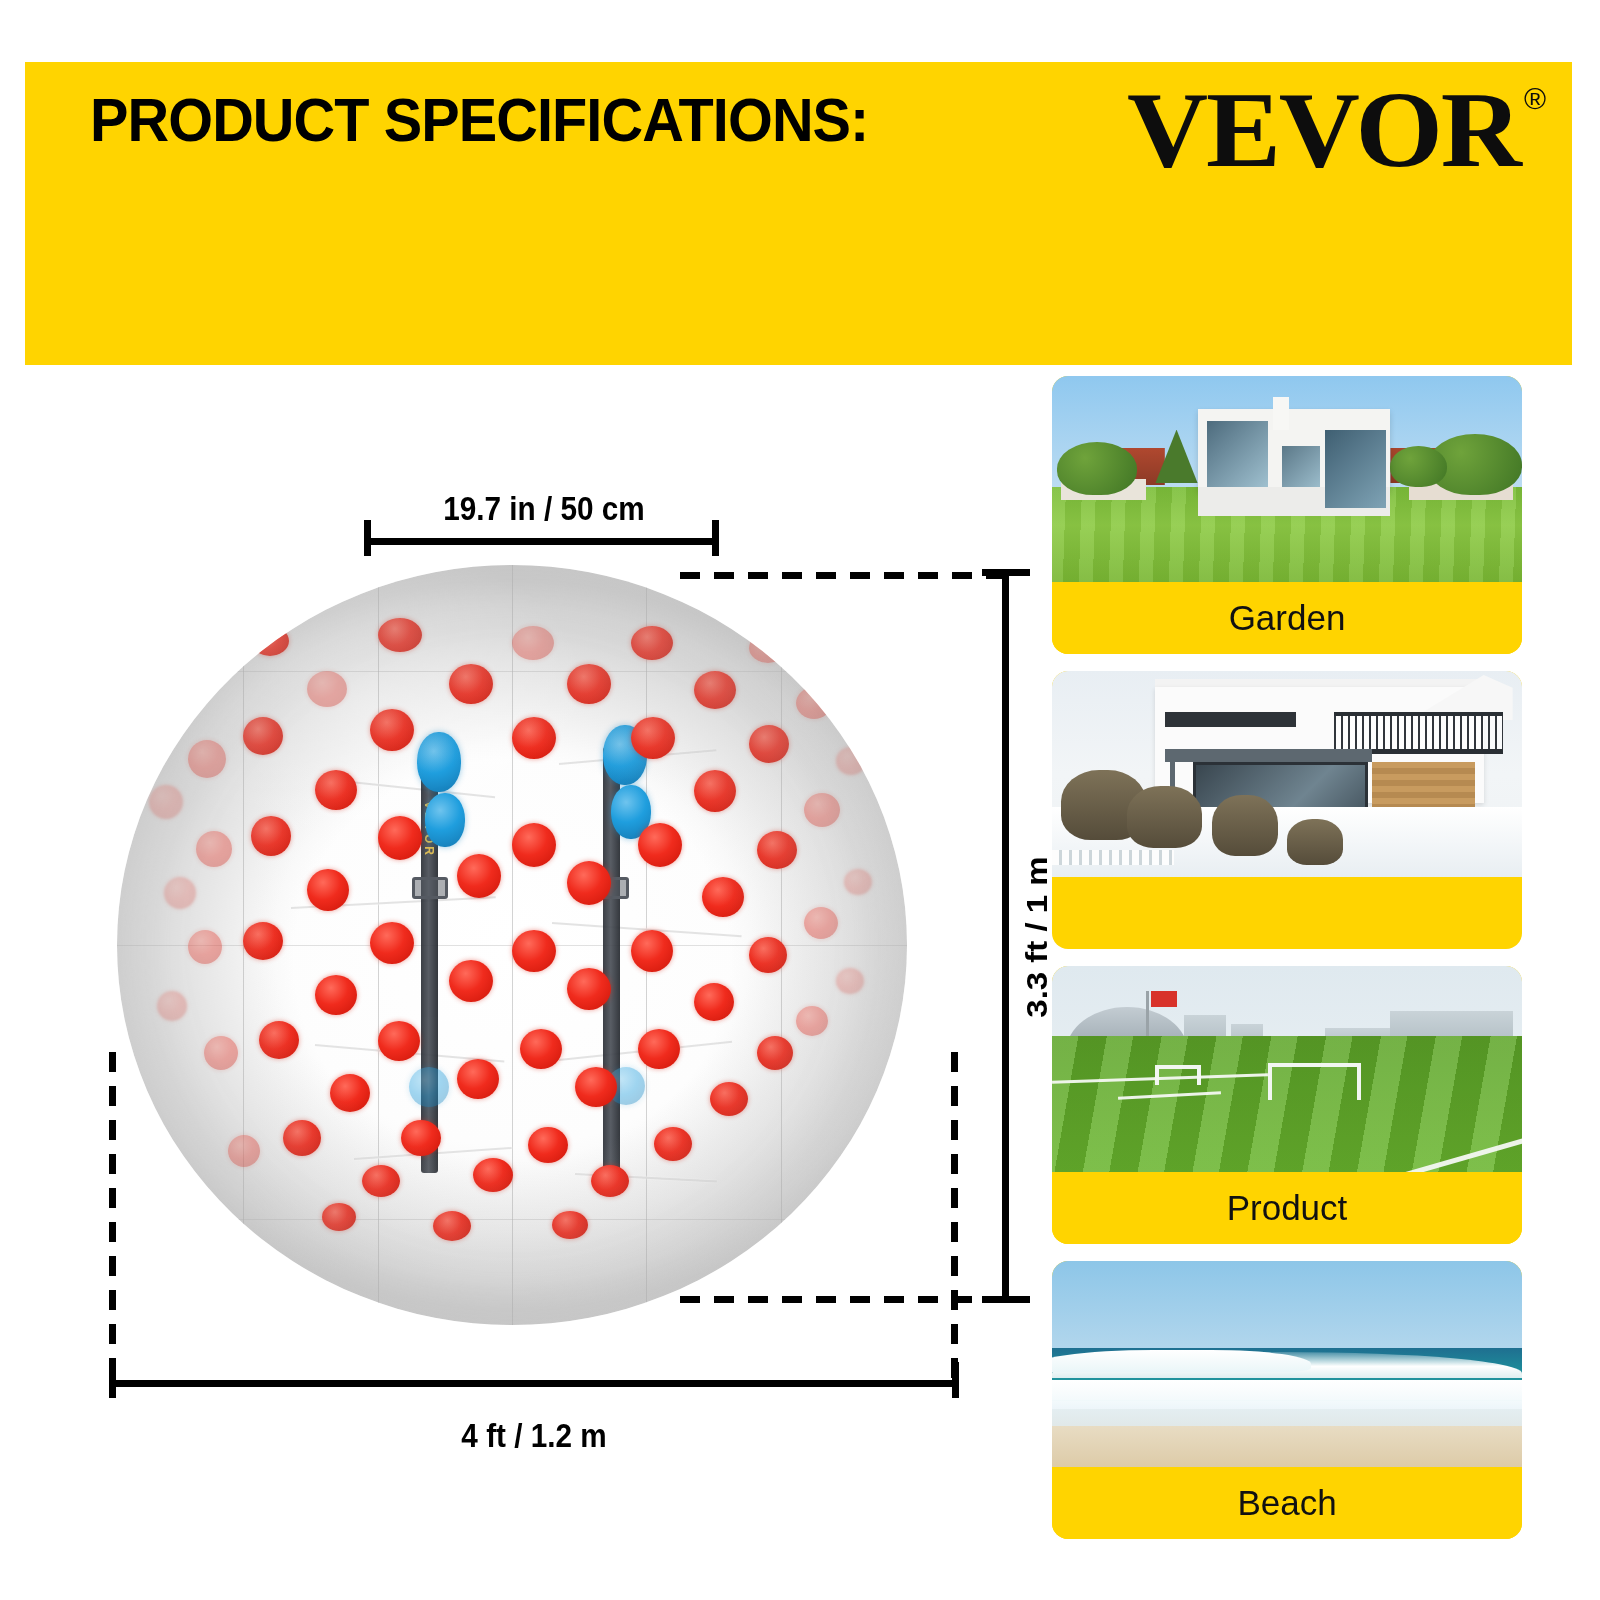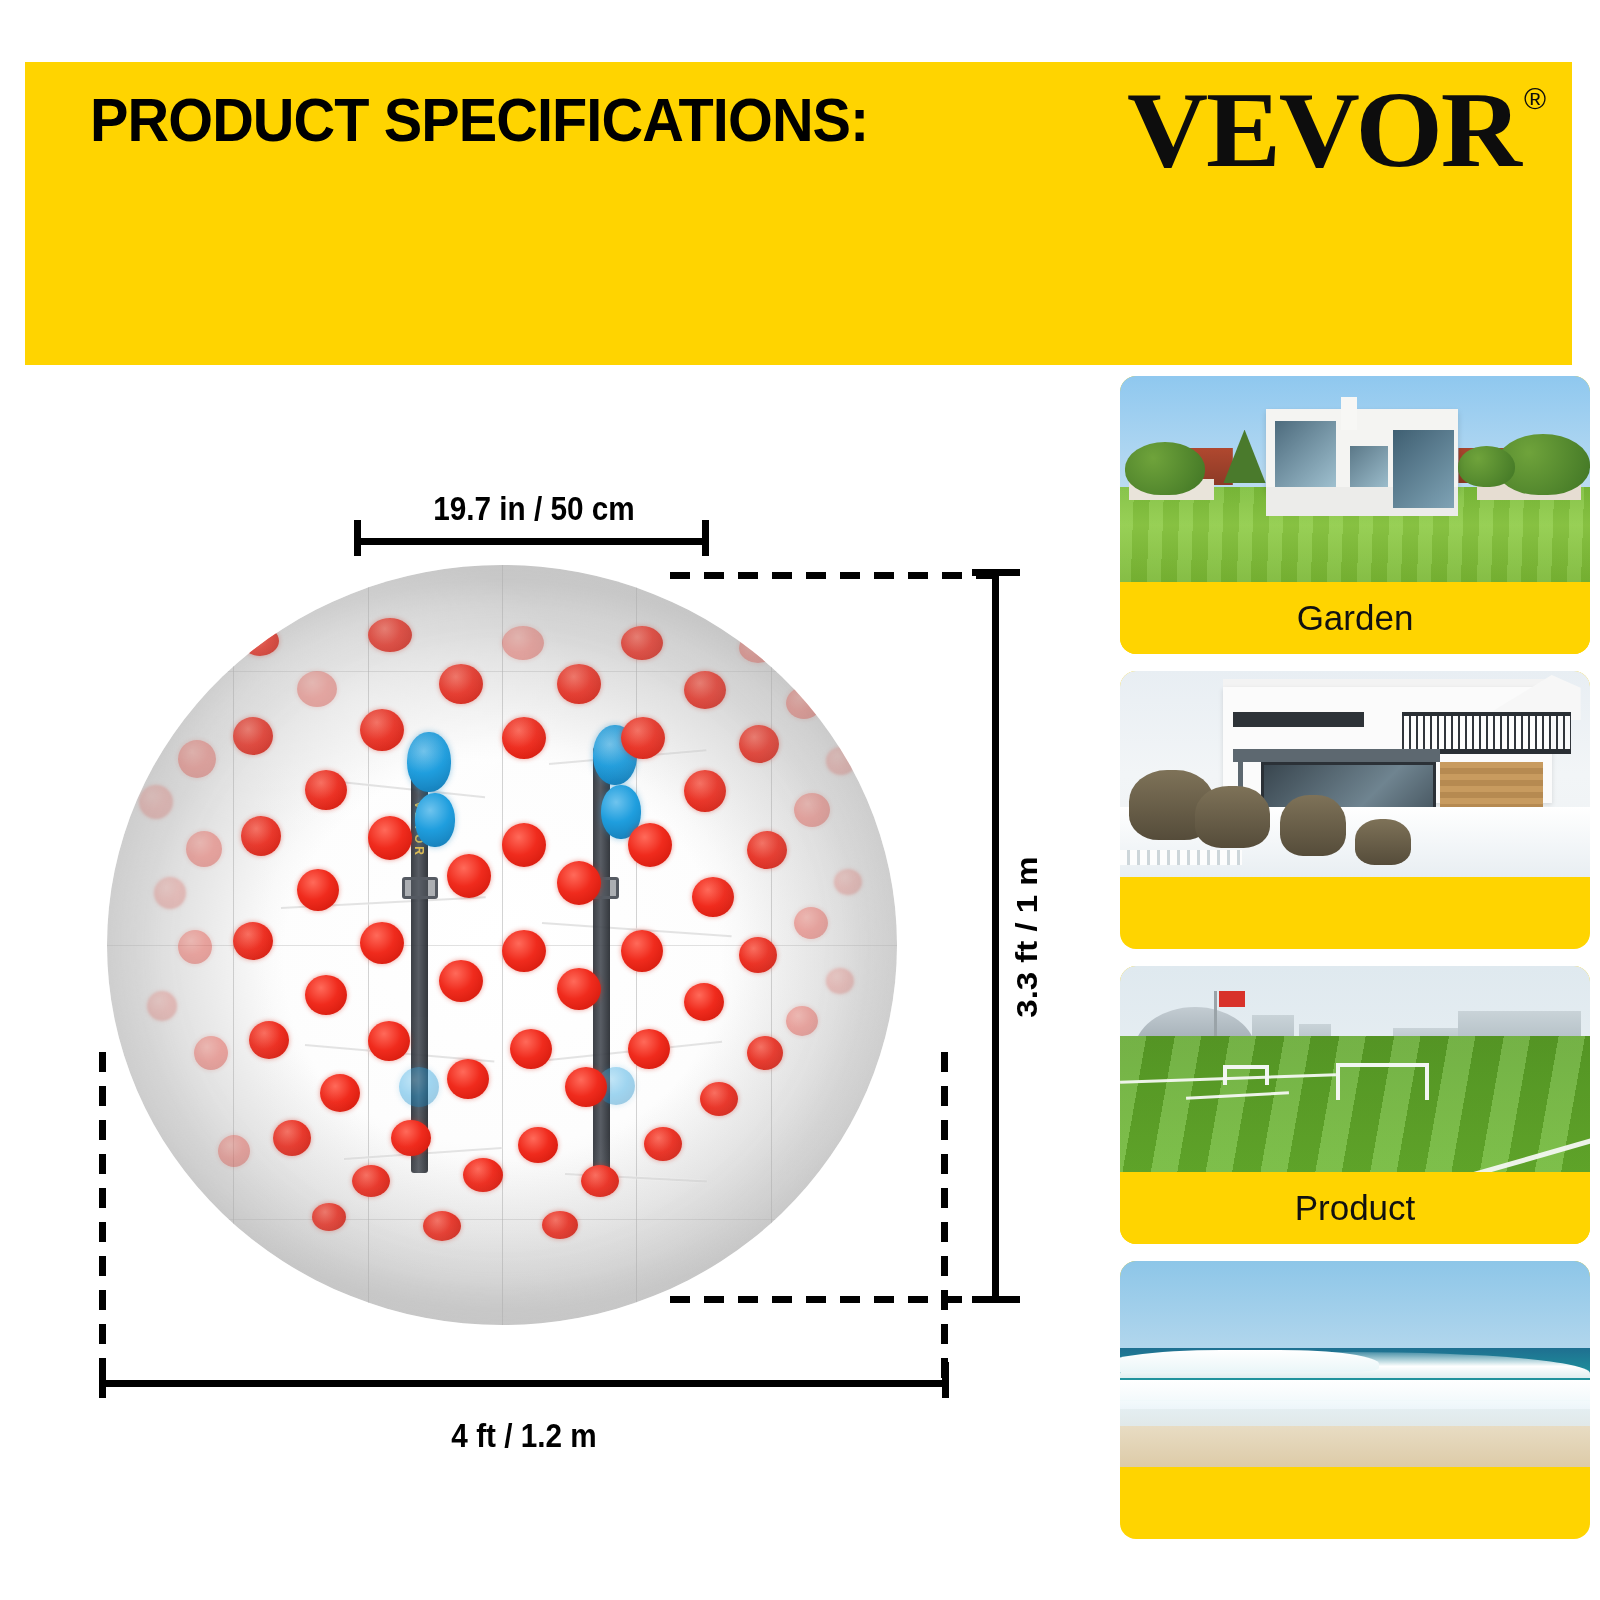--- a/index.html
+++ b/index.html
@@ -19,21 +19,21 @@
 
   .brand{position:absolute;right:26px;top:14px;height:110px;display:flex;
          align-items:flex-start;}
   .brand-word{font-family:"Liberation Serif",serif;font-weight:bold;
               font-size:108px;line-height:108px;color:#0d0d0d;letter-spacing:-2px;
               transform:scaleX(1.04);transform-origin:right top;}
   .brand-r{font-size:30px;line-height:30px;margin-left:4px;margin-top:8px;
            font-family:"Liberation Sans",sans-serif;color:#0d0d0d;}
 
   
-  .diagram{position:absolute;left:4px;top:380px;width:1060px;height:1180px;}
+  .diagram{position:absolute;left:14px;top:380px;width:1060px;height:1180px;}
 
   
   .ball-wrap{position:absolute;left:103px;top:185px;width:790px;height:760px;}
   .ball{position:absolute;inset:0;border-radius:50% / 50%;
         background:
           radial-gradient(ellipse 40% 30% at 32% 18%, rgba(255,255,255,.95), rgba(255,255,255,0) 70%),
           radial-gradient(ellipse 55% 48% at 50% 50%, #ffffff 0%, #fdfdfd 55%, #f2f2f2 78%, #e6e6e6 92%, #d8d8d8 100%);
         box-shadow: inset 0 0 60px rgba(200,200,200,.5);
         overflow:hidden;}
   .ball::after{content:"";position:absolute;inset:0;border-radius:50%;
@@ -73,21 +73,21 @@
           background:repeating-linear-gradient(180deg,#000 0 20px,transparent 20px 34px);}
 
   .dim-label{position:absolute;font-family:"Liberation Sans Narrow","Liberation Sans",sans-serif;
              font-weight:bold;font-size:33px;color:#000;white-space:nowrap;
              transform:scaleX(0.9);transform-origin:center;}
   .dim-label-v{position:absolute;font-family:"Liberation Sans Narrow","Liberation Sans",sans-serif;
                font-weight:bold;font-size:33px;color:#000;white-space:nowrap;
                transform:rotate(-90deg) scaleY(0.9);transform-origin:center;}
 
   
-  .cards{position:absolute;left:1120px;top:376px;width:470px;}
+  .cards{position:absolute;left:1052px;top:376px;width:470px;}
   .card{position:relative;width:470px;height:278px;border-radius:16px;
         overflow:hidden;margin-bottom:17px;background:#FFD400;}
   .card-photo{position:absolute;left:0;top:0;width:100%;height:206px;overflow:hidden;}
   .card-cap{position:absolute;left:0;bottom:0;width:100%;height:72px;background:#FFD400;
             display:flex;align-items:center;justify-content:center;}
   .card-cap span{font-size:35px;color:#111;}
 
   
   .g-sky{position:absolute;inset:0;background:linear-gradient(180deg,#8fc8ef 0%,#bcdcf2 55%,#d9ebf7 100%);}
   .g-lawn{position:absolute;left:0;right:0;bottom:0;height:46%;
@@ -407,14 +407,17 @@
   <div class="card">
     <div class="card-photo">
       <div class="b-sky"></div>
       <div class="b-sea"></div>
       <div class="b-wave"></div>
       <div class="b-wave2"></div>
       <div class="b-foam"></div>
       <div class="b-wet"></div>
       <div class="b-sand"></div>
     </div>
+    <div class="card-cap">
+      <span>Beach</span>
+    </div>
   </div>
 </div>
 
 </body></html>

